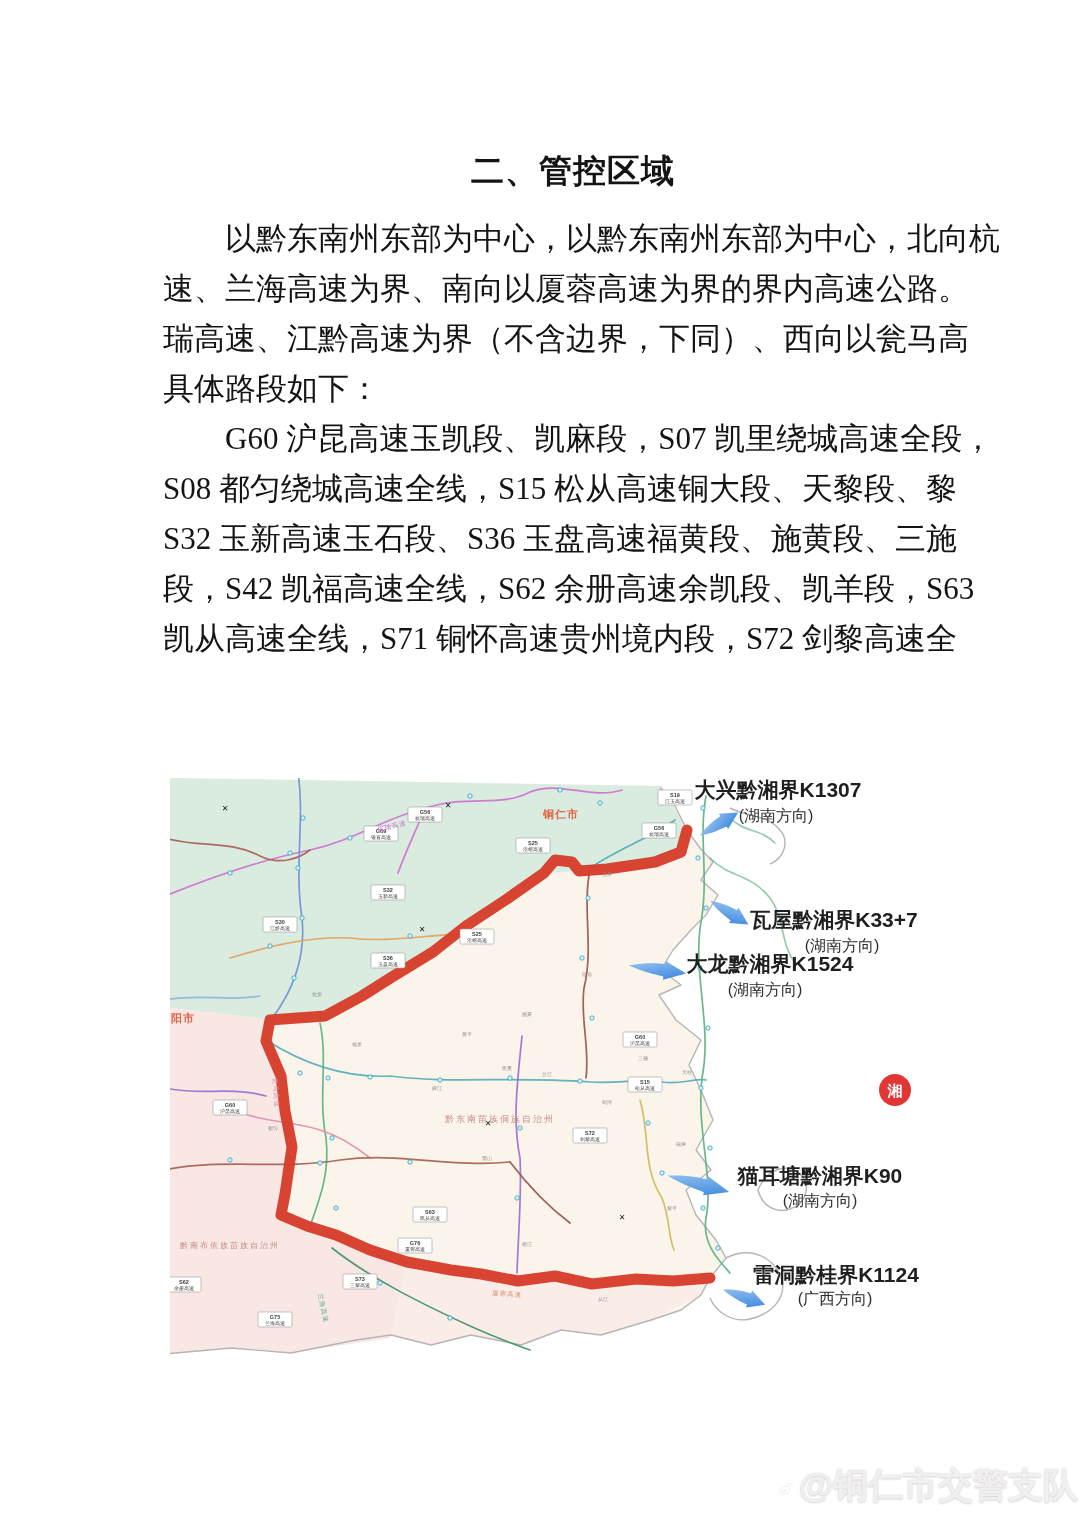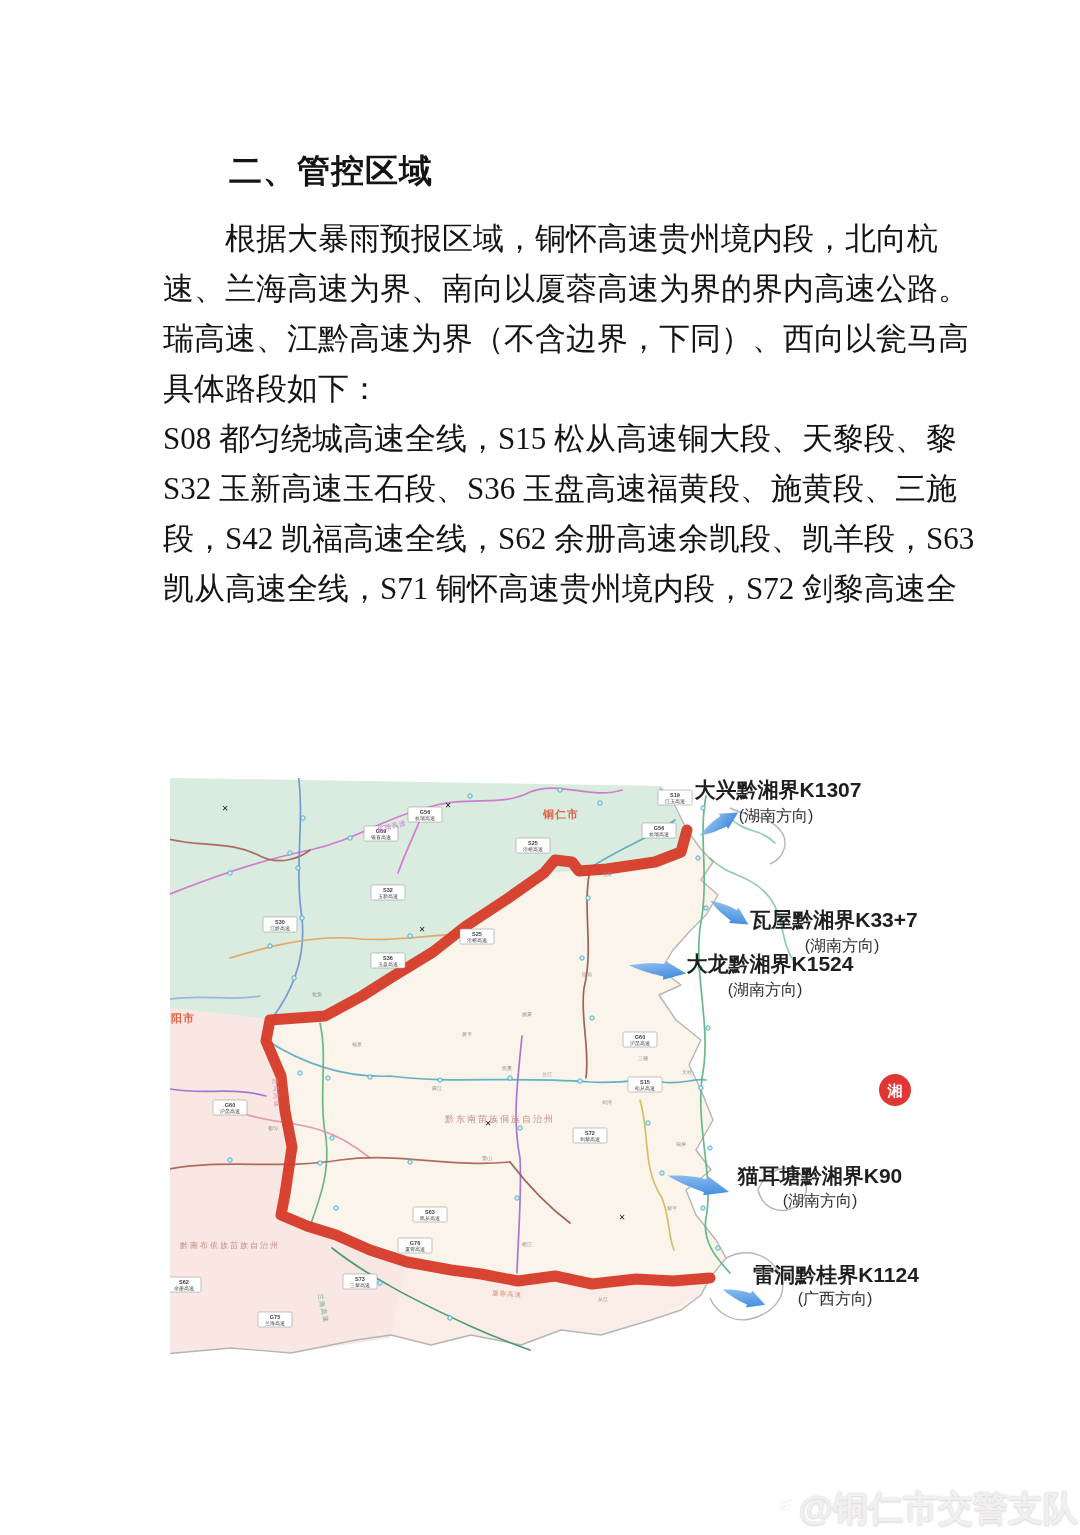--- a/index.html
+++ b/index.html
@@ -4,21 +4,21 @@
 <style>
   html,body{margin:0;padding:0;}
   body{
     width:1080px;height:1535px;position:relative;background:#ffffff;
     font-family:"Liberation Serif","DejaVu Serif",serif;overflow:hidden;
   }
   
   .doc{position:absolute;left:163px;top:150px;width:754px;color:#141414;}
   .heading{
     margin:0 0 0 66px;height:64px;line-height:42px;
-    font-size:33px;font-weight:bold;letter-spacing:1px;
+    font-size:33px;font-weight:bold;letter-spacing:1px;text-align:center;
   }
   .line{
     height:50px;line-height:50px;font-size:31px;white-space:nowrap;
     text-align:justify;text-align-last:justify;text-justify:inter-character;
   }
   .line.end{text-align-last:left;}
   .indent{text-indent:62px;}
   
   .figure{position:absolute;left:170px;top:778px;width:750px;height:590px;}
   .figure svg{display:block;}
@@ -39,37 +39,38 @@
   .city{font-size:11px;fill:#e0654a;font-weight:bold;letter-spacing:1px;}
   .region{fill:#c4908a;letter-spacing:2px;text-anchor:middle;}
   .rn{font-size:6.5px;letter-spacing:1px;}
   .xm{font-size:8px;fill:#1a1a1a;text-anchor:middle;}
   .ct{font-size:21px;font-weight:bold;fill:#1f1f1f;text-anchor:middle;}
   .cs{font-size:16px;fill:#2e2e2e;text-anchor:middle;}
   .badge-t{font-size:15px;font-weight:bold;fill:#ffffff;text-anchor:middle;}
   
   .watermark{
     position:absolute;left:778px;top:1462px;width:300px;height:70px;
-    display:flex;align-items:flex-end;gap:6px;
+    display:flex;align-items:flex-start;gap:6px;
     font-family:"Liberation Sans","DejaVu Sans",sans-serif;
   }
   .wm-text{
     font-size:35px;font-weight:bold;color:#f1efef;white-space:nowrap;
     text-shadow:0 0 2px #d6d4d4,0 1px 2px #dddbdb;
   }
 </style>
 </head>
 <body>
 
 <div class="doc">
   <h2 class="heading">二、管控区域</h2>
-  <div class="line indent">根据大暴雨预报区域，铜怀高速贵州境内段，北向杭</div>
+  <div class="line indent">以黔东南州东部为中心，以黔东南州东部为中心，北向杭</div>
   <div class="line">速、兰海高速为界、南向以厦蓉高速为界的界内高速公路。</div>
   <div class="line">瑞高速、江黔高速为界（不含边界，下同）、西向以瓮马高</div>
   <div class="line end">具体路段如下：</div>
+  <div class="line indent">G60 沪昆高速玉凯段、凯麻段，S07 凯里绕城高速全段，</div>
   <div class="line">S08 都匀绕城高速全线，S15 松从高速铜大段、天黎段、黎</div>
   <div class="line">S32 玉新高速玉石段、S36 玉盘高速福黄段、施黄段、三施</div>
   <div class="line">段，S42 凯福高速全线，S62 余册高速余凯段、凯羊段，S63</div>
   <div class="line">凯从高速全线，S71 铜怀高速贵州境内段，S72 剑黎高速全</div>
 </div>
 
 <div class="figure">
 <svg viewBox="0 0 750 590" width="750" height="590" xmlns="http://www.w3.org/2000/svg">
   <defs>
     <linearGradient id="ag" x1="0" y1="0" x2="1" y2="1">

